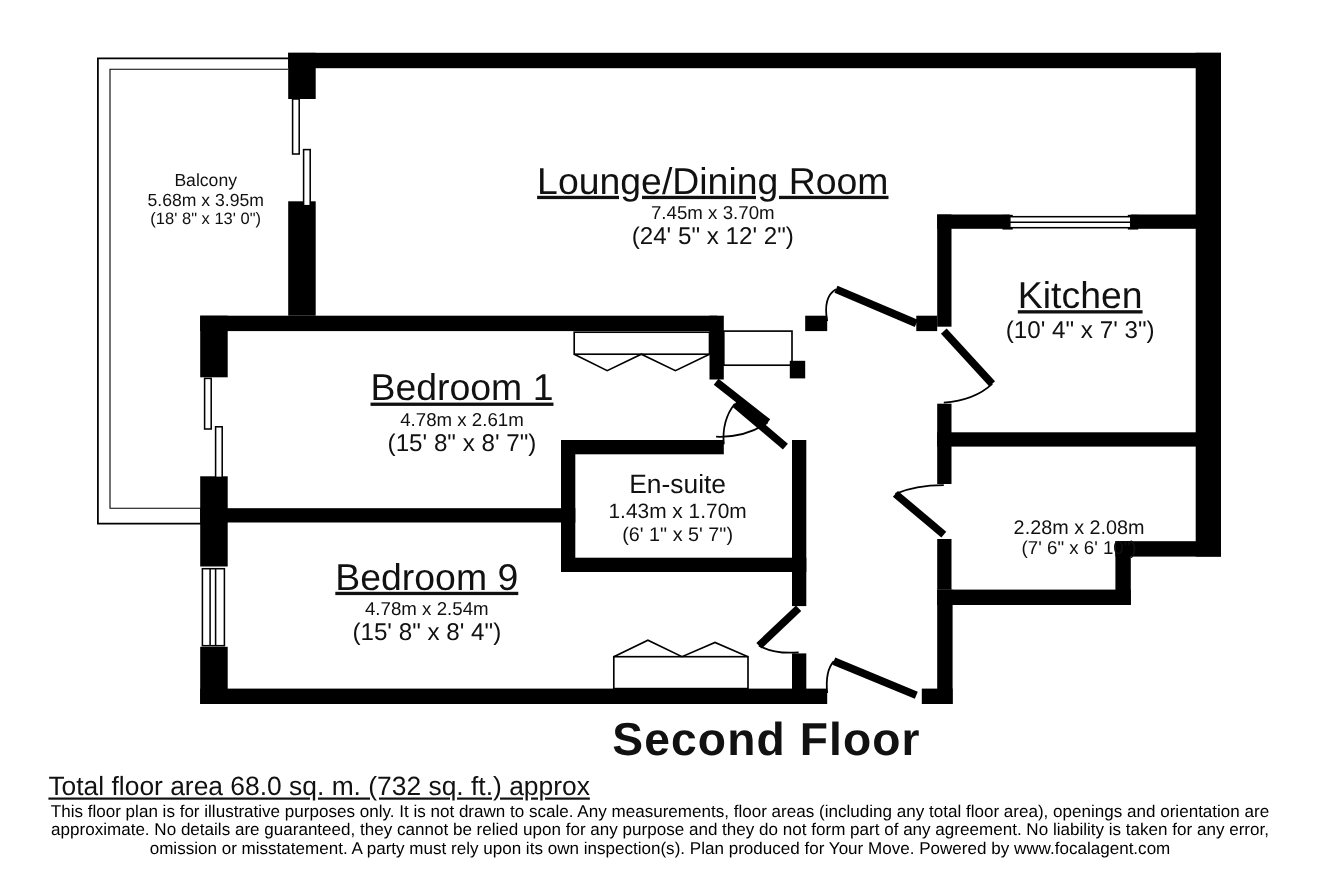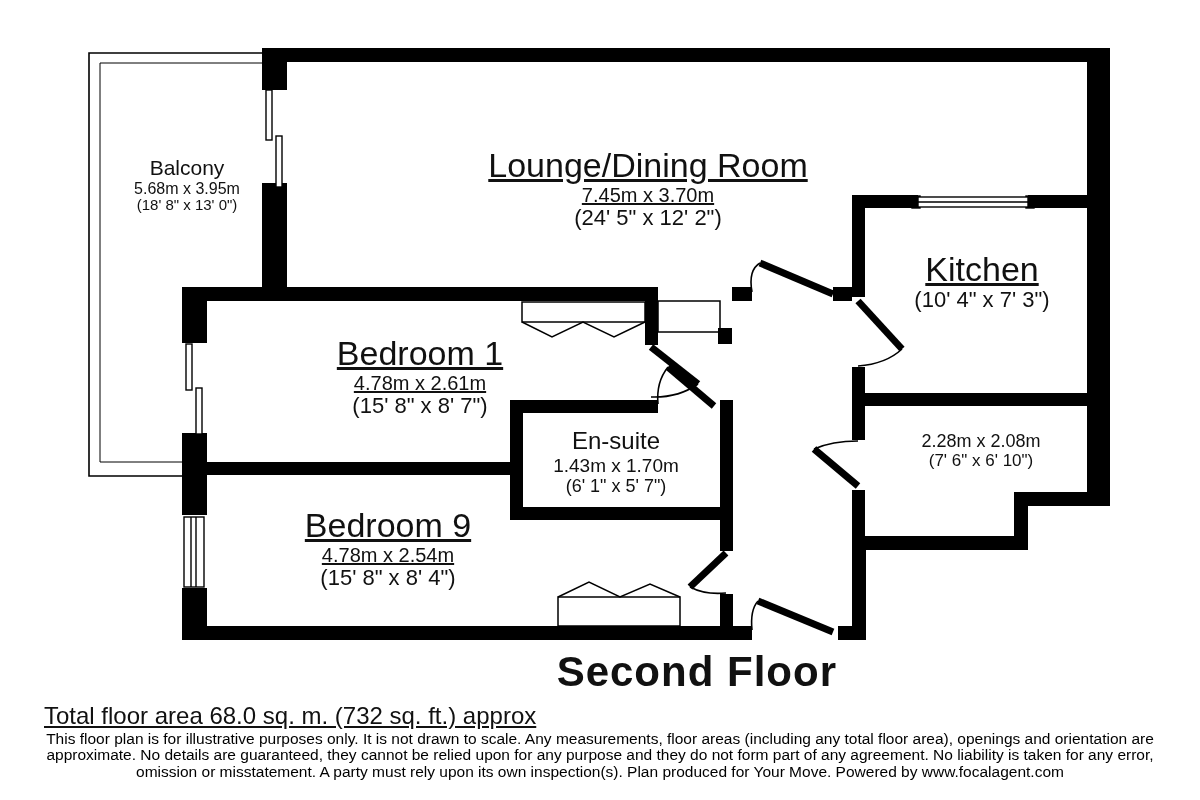--- a/index.html
+++ b/index.html
@@ -1,24 +1,24 @@
 <!DOCTYPE html>
 <html><head>
 <meta charset="utf-8">
 <style>
   html,body{margin:0;padding:0;background:#ffffff;}
   #stage{position:relative;width:1200px;height:800px;background:#ffffff;overflow:hidden;
          font-family:"Liberation Sans", sans-serif;color:#111;}
   #plan-svg{position:absolute;left:0;top:0;}
   .lbl{position:absolute;text-align:center;line-height:1.12;white-space:nowrap;}
   .rn{font-weight:400;}
-  .f32{font-size:34px;text-decoration:underline;} .f24{font-size:20px;text-decoration:underline;} .f22{font-size:22px;}
+  .f32{font-size:34px;text-decoration:underline;} .f24{font-size:17px;} .f22{font-size:22px;}
   .f23{font-size:24px;} .f19{font-size:19px;} .f18{font-size:18px;}
-  .f20{font-size:21px;} .f16{font-size:16px;} .f15{font-size:15px;}
-  .s18{font-size:18px;} .s17{font-size:17px;}
+  .f20{font-size:16px;} .f16{font-size:16px;} .f15{font-size:15px;}
+  .s18{font-size:18px;margin-top:38px;} .s17{font-size:17px;}
   #floor-title{position:absolute;left:377px;top:648px;width:460px;text-align:right;
                font-size:42px;font-weight:bold;letter-spacing:1px;}
   #total-area{position:absolute;left:44px;top:702px;font-size:24px;text-decoration:underline;}
   #disclaimer{position:absolute;left:27px;top:731px;width:1146px;text-align:center;
               font-size:15.5px;line-height:1.06;color:#000000;}
 </style>
 </head>
 <body>
 
 <div id="stage">

